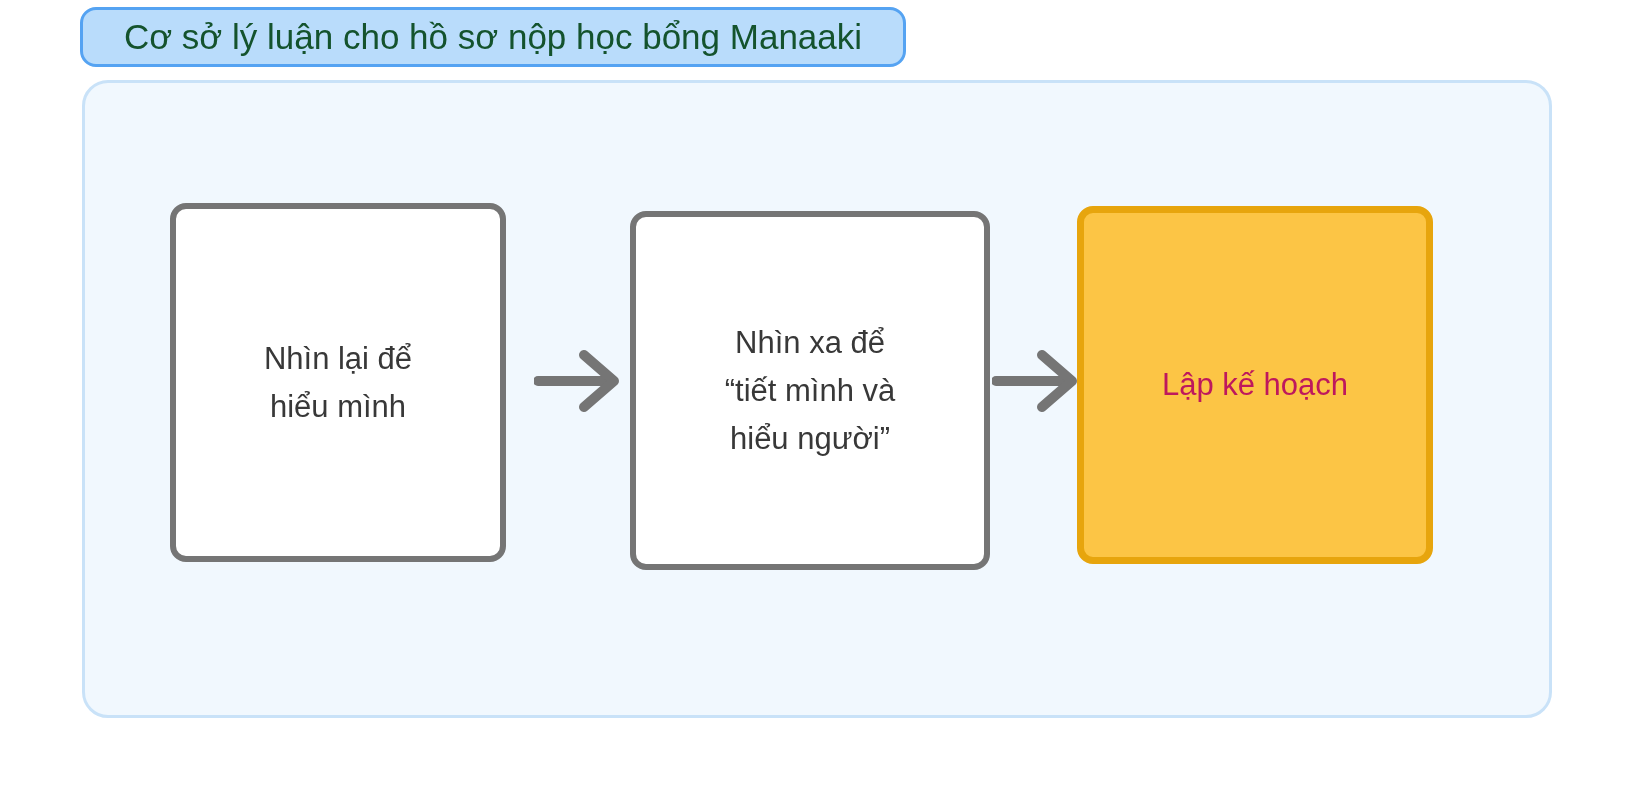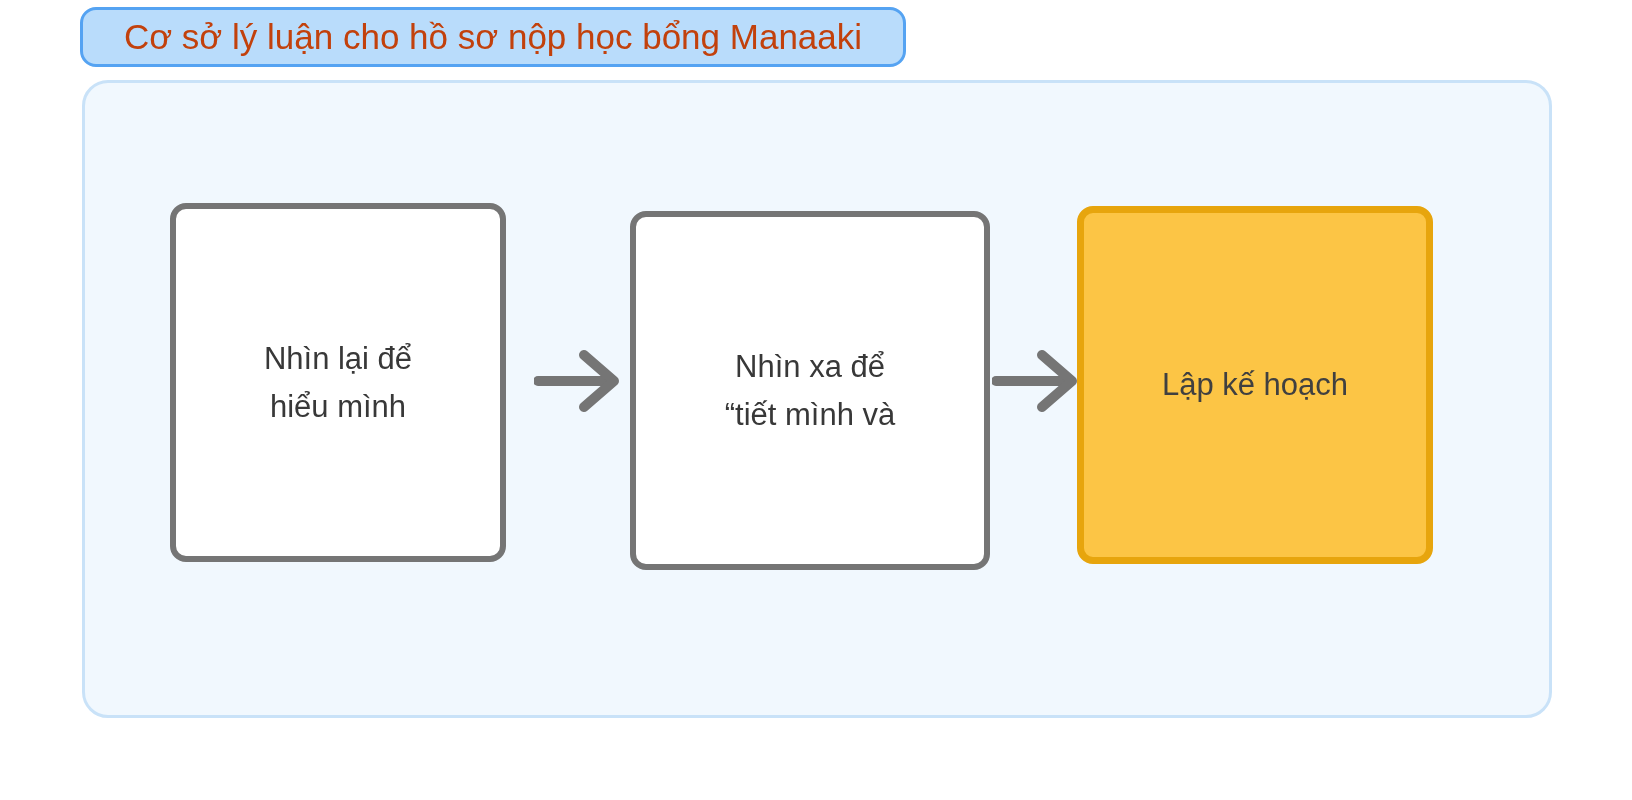--- a/index.html
+++ b/index.html
@@ -24,21 +24,21 @@
     width: 826px;
     height: 60px;
     box-sizing: border-box;
     background: #b9dcfb;
     border: 3px solid #55a3f2;
     border-radius: 16px;
     display: flex;
     align-items: center;
     justify-content: center;
     font-size: 35px;
-    color: #c2410c;
+    color: #14532d;
     white-space: nowrap;
   }
 
   
   .diagram-container {
     position: absolute;
     left: 82px;
     top: 80px;
     width: 1470px;
     height: 638px;
@@ -67,21 +67,21 @@
   }
   .node-1 { left: 170px; width: 336px; }
   .node-2 { left: 630px; width: 360px; margin-top: 8px; }
   .node-3 {
     left: 1077px;
     top: 206px;
     width: 356px;
     height: 358px;
     background: #fcc545;
     border: 7px solid #e7a50d;
-    color: #404040;
+    color: #be185d;
   }
 
   
   .arrow {
     position: absolute;
     top: 346px;
     width: 86px;
     height: 70px;
   }
   .arrow-1 { left: 534px; }
@@ -110,20 +110,21 @@
     <svg width="86" height="70" viewBox="0 0 86 70" xmlns="http://www.w3.org/2000/svg">
       <path d="M4 35 H76" fill="none" stroke="#757575" stroke-width="10" stroke-linecap="round"></path>
       <path d="M50 9 L80 35 L50 61" fill="none" stroke="#757575" stroke-width="10" stroke-linecap="round" stroke-linejoin="round"></path>
     </svg>
   </div>
 
   <div class="node node-2">
     <div>
         <div>Nhìn xa để</div>
         <div>“tiết mình và</div>
+        <div>hiểu người”</div>
       </div>
   </div>
 
   <div class="arrow arrow-2">
     <svg width="86" height="70" viewBox="0 0 86 70" xmlns="http://www.w3.org/2000/svg">
       <path d="M4 35 H76" fill="none" stroke="#757575" stroke-width="10" stroke-linecap="round"></path>
       <path d="M50 9 L80 35 L50 61" fill="none" stroke="#757575" stroke-width="10" stroke-linecap="round" stroke-linejoin="round"></path>
     </svg>
   </div>
 

